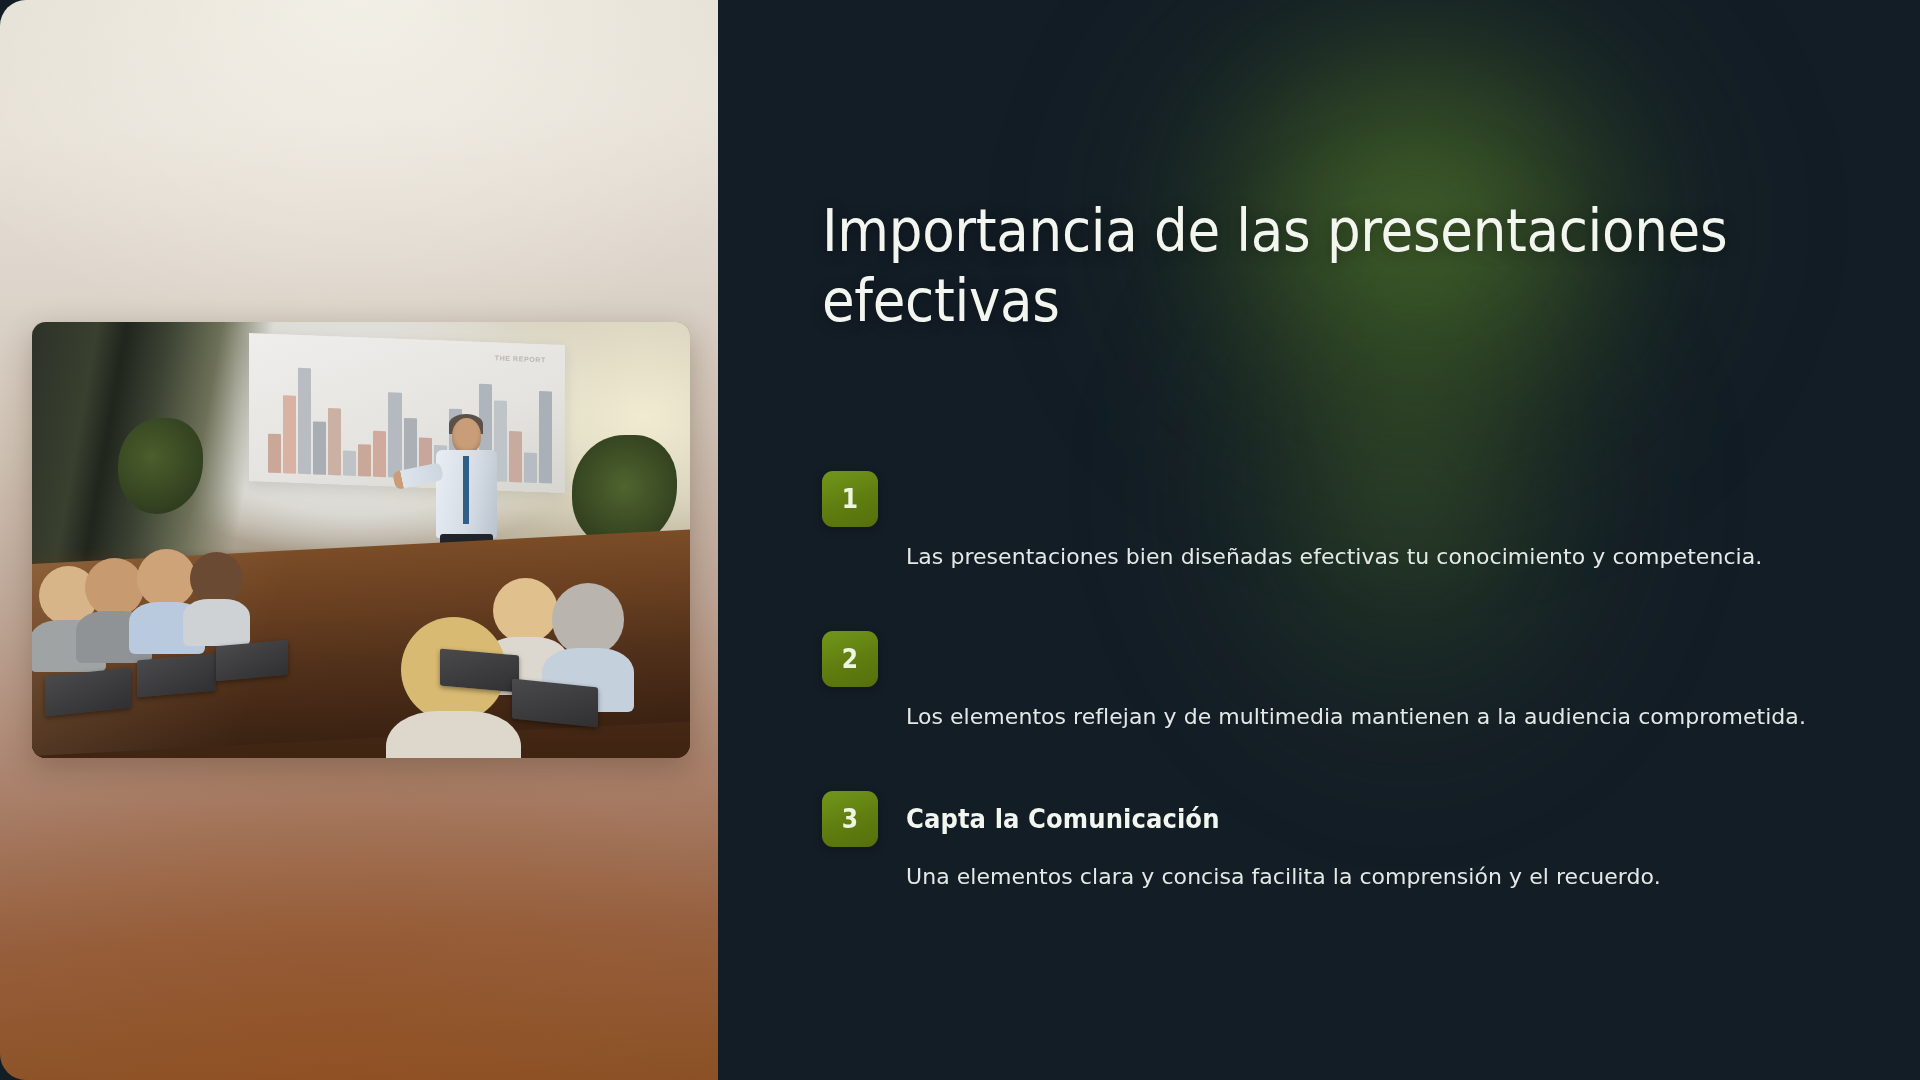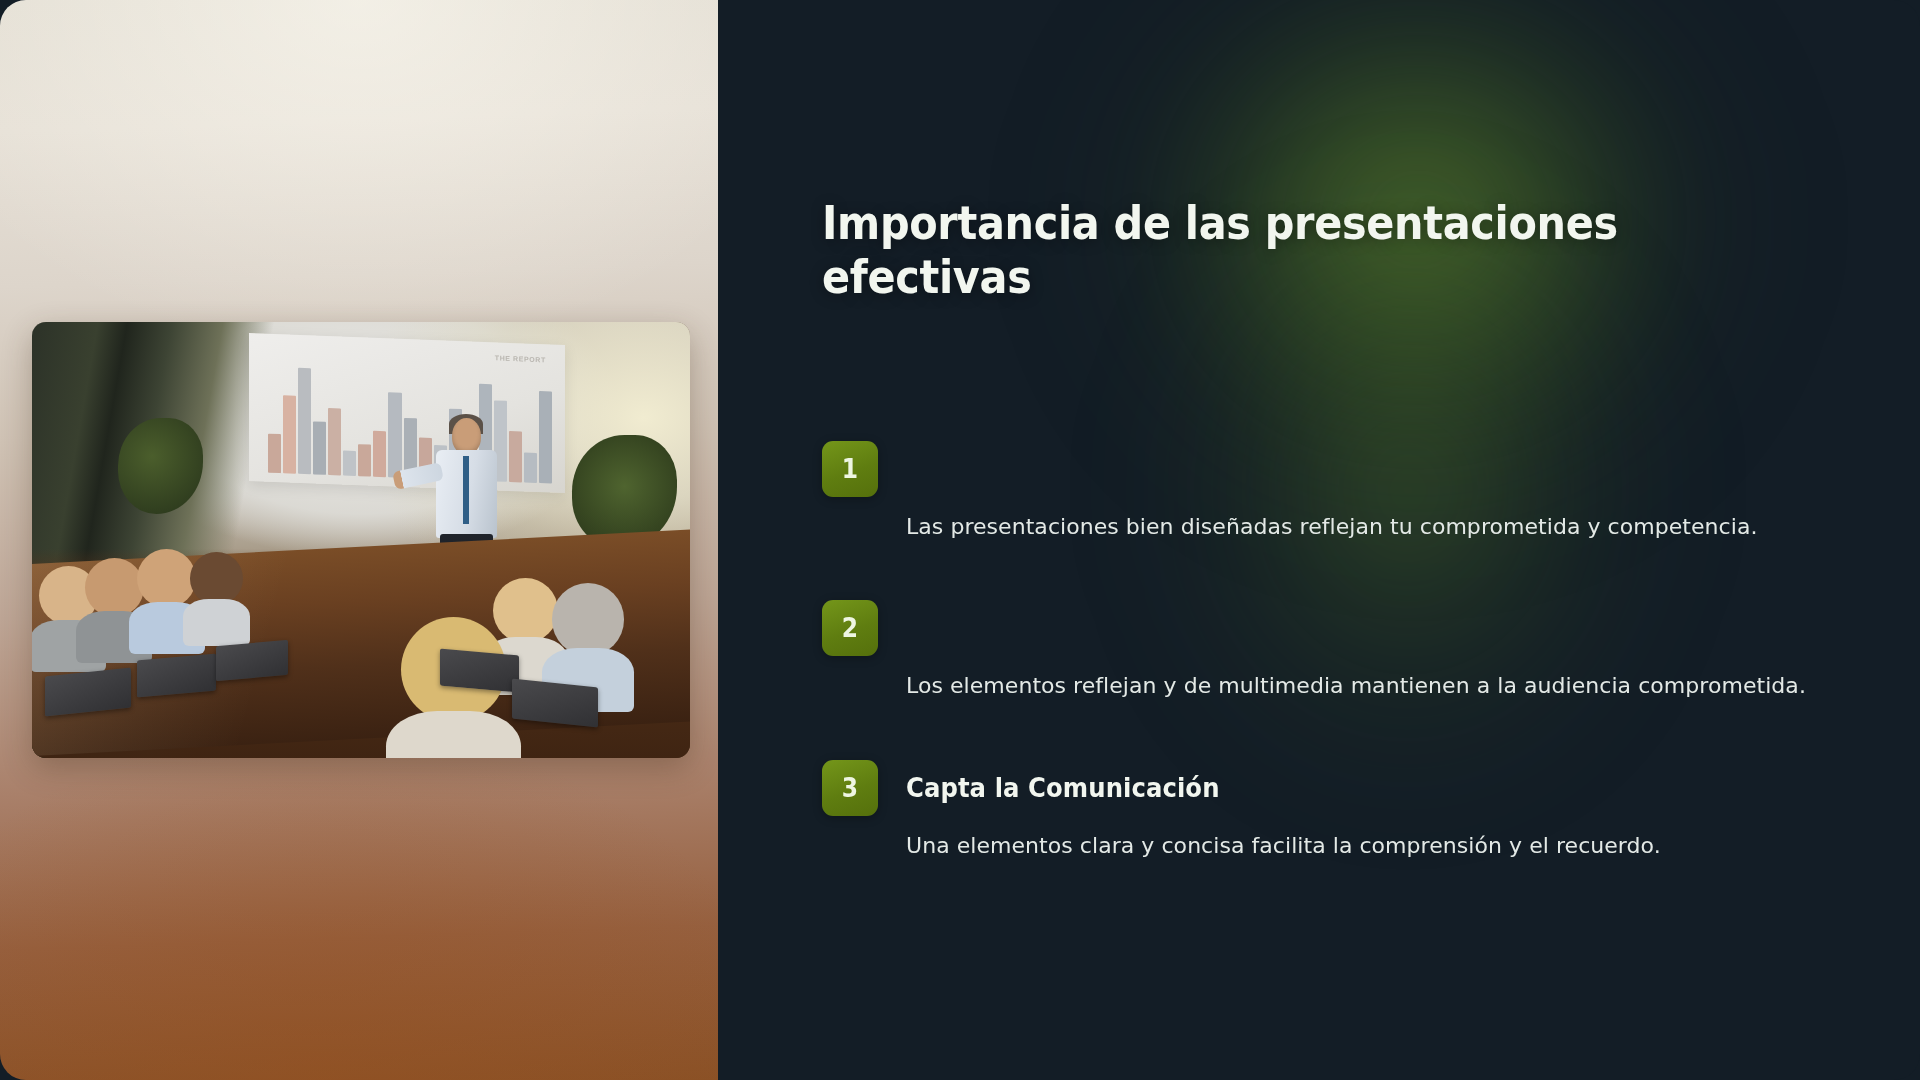--- a/index.html
+++ b/index.html
@@ -194,22 +194,22 @@
   }
 
   .content {
     position:relative;
     z-index:2;
     padding:196px 104px 0 104px;
   }
 
   .slide-title {
     font-family:"DejaVu Sans Condensed","Liberation Sans Narrow","Liberation Sans", sans-serif;
-    font-weight:700;
-    font-size:46px;
+    font-weight:400;
+    font-size:59px;
     line-height:1.18;
     letter-spacing:-0.3px;
     color:#f2f6ef;
     max-width:940px;
     text-shadow:0 2px 14px rgba(0,0,0,0.35);
   }
 
   .points { margin-top:136px; }
 
   .point { position:relative; margin-bottom:58px; }
@@ -349,21 +349,21 @@
 
     <div class="content">
 
       <h1 class="slide-title">Importancia de las presentaciones efectivas</h1>
 
       <div class="points" id="pointsList">
           <div class="point">
             <div class="point-row">
               <div class="badge">1</div>
             </div>
-            <div class="point-desc">Las presentaciones bien diseñadas reflejan tu comprometida y competencia.</div>
+            <div class="point-desc">Las presentaciones bien diseñadas efectivas tu conocimiento y competencia.</div>
           </div>
           <div class="point">
             <div class="point-row">
               <div class="badge">2</div>
             </div>
             <div class="point-desc">Los elementos reflejan y de multimedia mantienen a la audiencia comprometida.</div>
           </div>
           <div class="point">
             <div class="point-row">
               <div class="badge">3</div>

